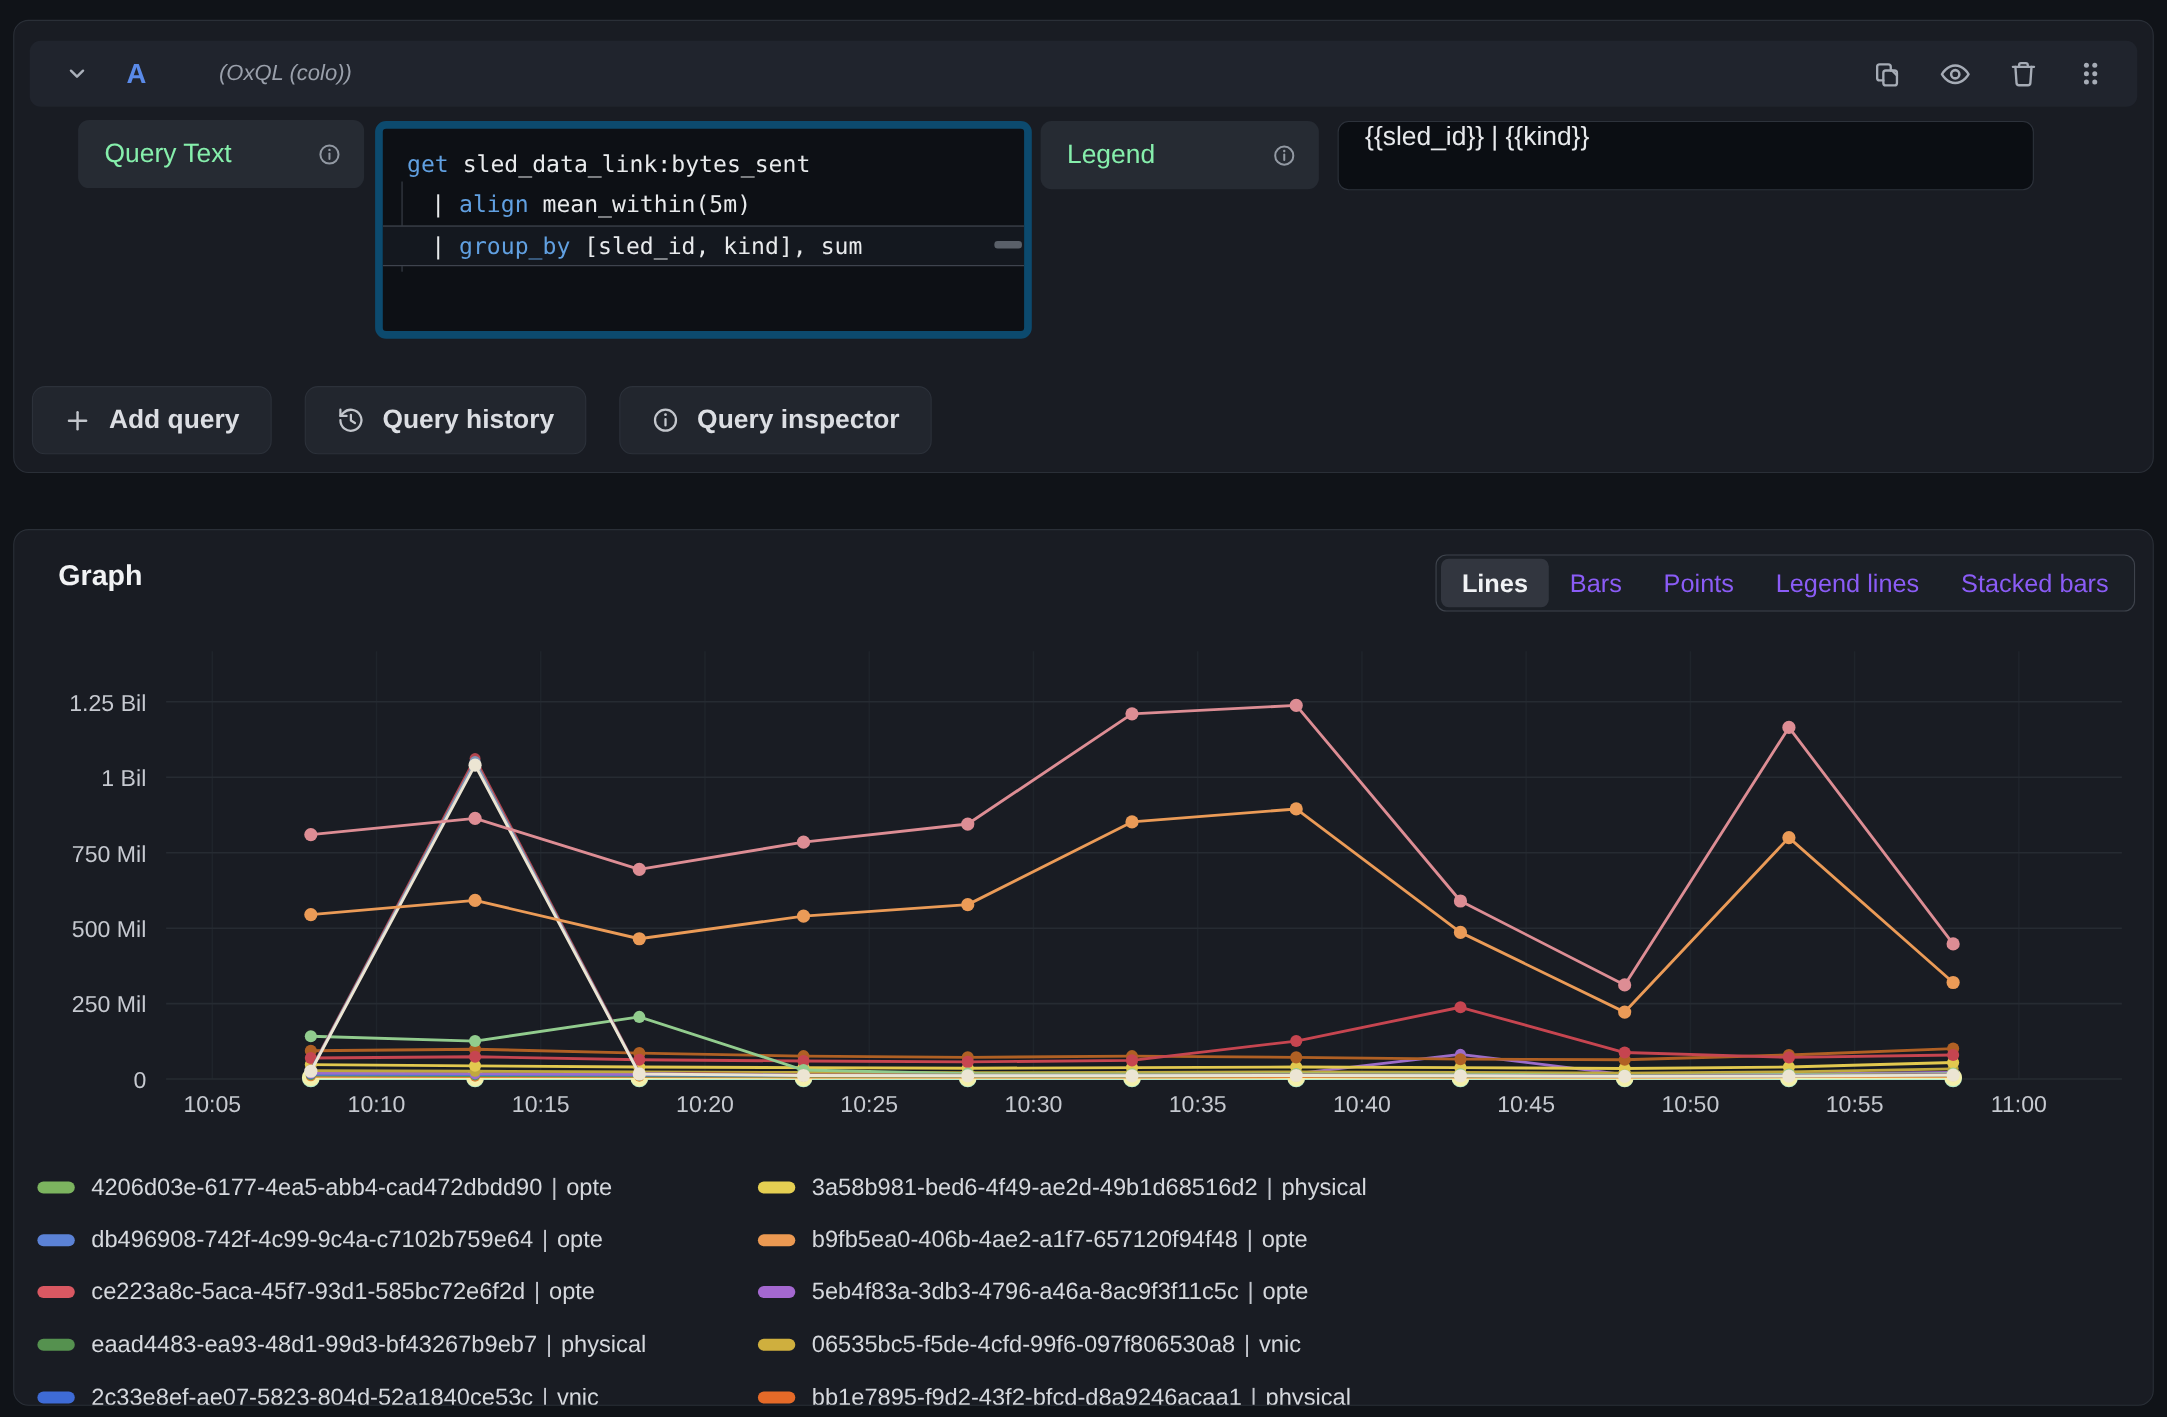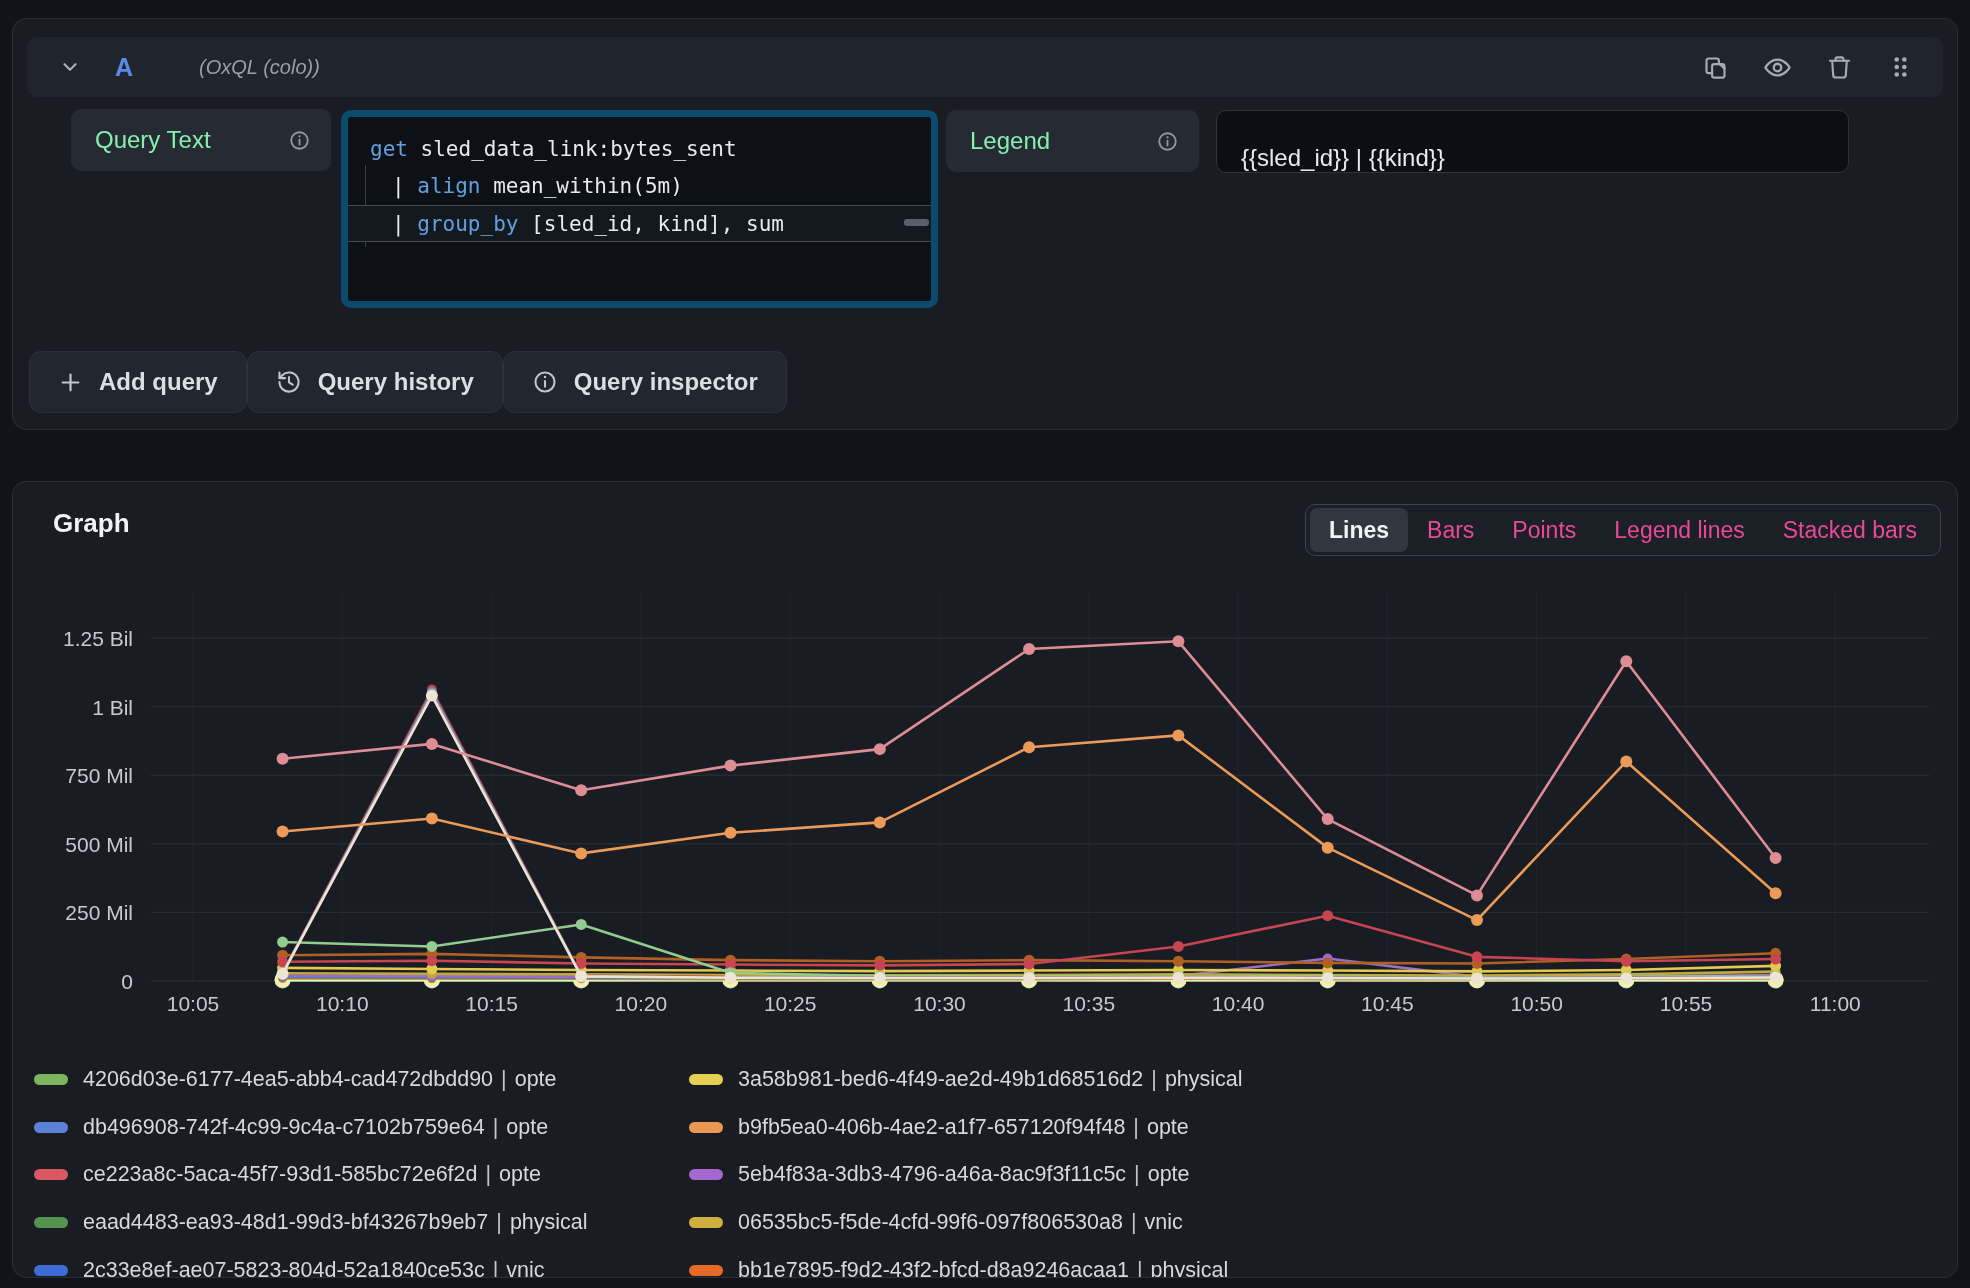--- a/index.html
+++ b/index.html
@@ -32,34 +32,34 @@
   .code-line { position:relative; height:37px; line-height:37px; padding-left:22px;
     color:#e8eaec; white-space:pre; }
   .code-line .kw { color:#61a0e1; }
   .code-line.active { background:#14181f; border-top:1px solid #444a54; border-bottom:1px solid #444a54; }
   .indent-guide { position:absolute; left:17px; top:48px; width:1px; height:82px; background:#3a404a; }
   .editor-scroll-thumb { position:absolute; right:2px; top:102px; width:25px; height:7px;
     background:#5a6069; border-radius:3px; }
 
   .legend-input { position:absolute; left:1203px; top:91px; width:633px; height:63px;
     background:#0b0e13; border:1px solid #2d323b; border-radius:10px;
-    color:#e8eaed; font-size:24px; display:flex; align-items:flex-end; padding-left:24px; }
-
-  .btn-row { position:absolute; left:16px; top:332px; display:flex; }
+    color:#e8eaed; font-size:24px; display:flex; align-items:flex-start; padding-left:24px; }
+
+  .btn-row { position:absolute; left:16px; top:332px; display:flex; gap:30px; }
   .action-btn { height:62px; background:#22262e; border:1px solid #2c313a; border-radius:12px;
     display:flex; align-items:center; gap:16px; padding:0 28px;
     color:#dcdee3; font-size:24px; font-weight:bold; cursor:pointer; }
   .action-btn .icon { color:#c3c6cc; display:flex; }
 
   
   .graph-title { position:absolute; left:40px; top:26px; color:#f1f2f4; font-size:26px; font-weight:bold; }
   .tab-group { position:absolute; right:16px; top:22px; height:52px; border:1px solid #3e434c;
     border-radius:10px; background:#1b1f26; display:flex; align-items:center; padding:0 4px; }
   .tab { height:44px; display:flex; align-items:center; padding:0 19px; border-radius:7px;
-    color:#ec4899; font-size:23px; cursor:pointer; white-space:nowrap; }
+    color:#8b5cf6; font-size:23px; cursor:pointer; white-space:nowrap; }
   .tab.active { background:#32363f; color:#f0f2f4; font-weight:bold; }
 
   #chart-svg { position:absolute; left:0; top:0; }
 
   #legend-grid { position:absolute; left:21px; top:574px; display:grid;
     grid-template-columns:655px auto; grid-auto-rows:47.6px; }
   .lg-item { display:flex; align-items:center; gap:15px; cursor:pointer; }
   .lg-pill { width:34px; height:11px; border-radius:6px; flex:none; }
   .lg-text { color:#d5d8dd; font-size:21.5px; white-space:nowrap; }
   .lg-sep { color:#c2c5cc; padding:0 8px; font-weight:300; }

